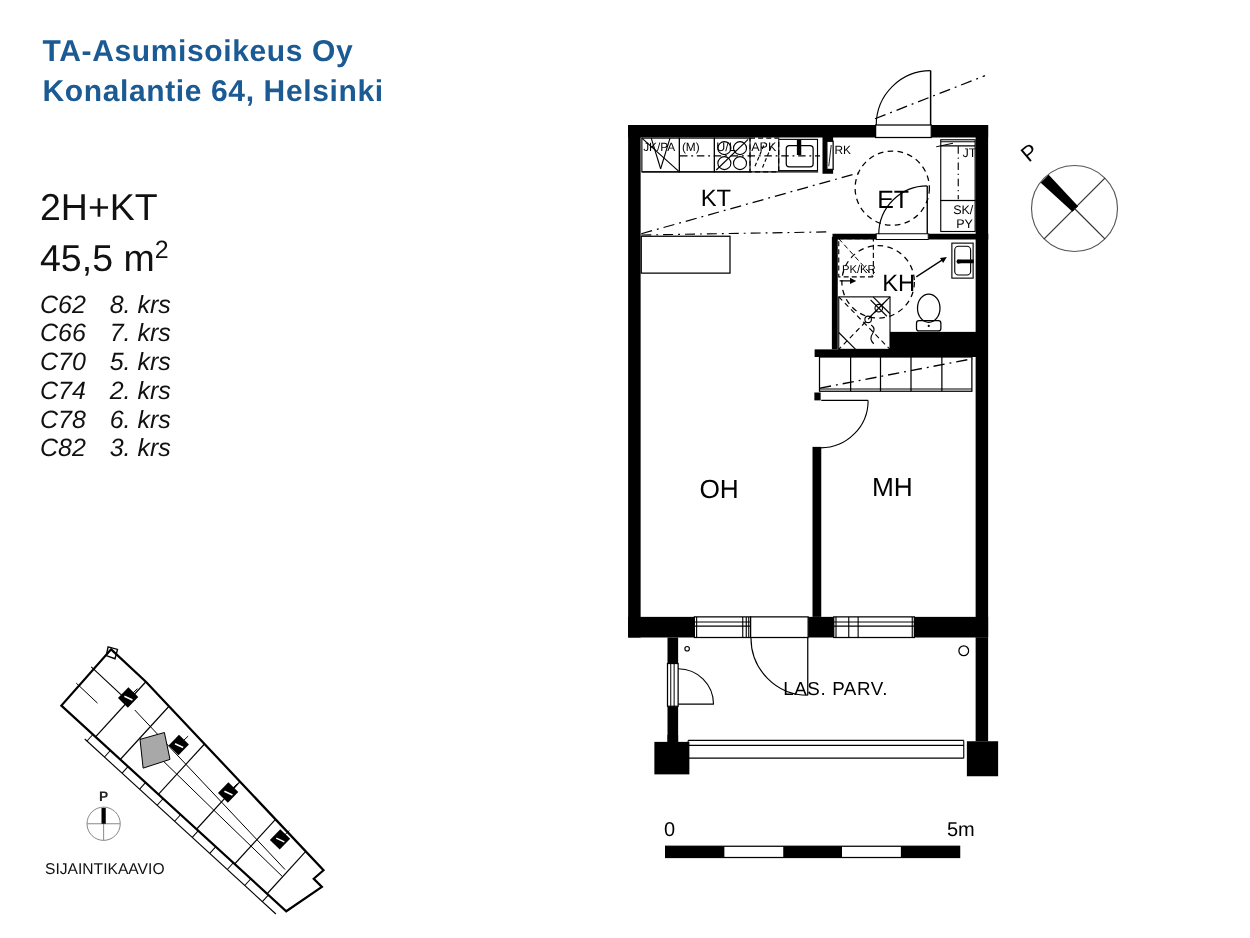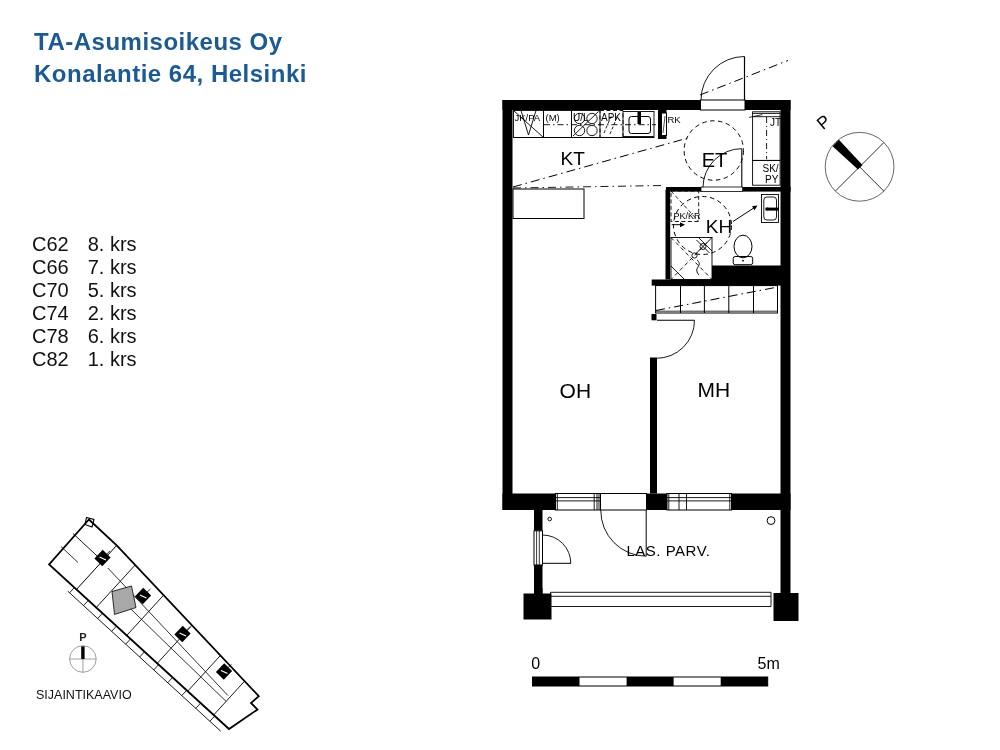--- a/index.html
+++ b/index.html
@@ -2,29 +2,30 @@
 <html><head>
 <meta charset="utf-8">
 <style>
   html,body{margin:0;padding:0;background:#ffffff;width:1000px;height:750px;overflow:hidden;}
   .abs{position:absolute;}
   #page{position:relative;width:1000px;height:708px;font-family:"Liberation Sans",sans-serif;}
   #hdr{left:34px;top:26px;font-size:24px;font-weight:bold;line-height:32px;color:#1b5a92;letter-spacing:0.5px;}
   #apt{left:32px;top:150px;font-size:30px;line-height:33.5px;color:#111;}
   #apt sup{font-size:20px;}
   table.fl{position:absolute;left:32px;top:232.5px;border-collapse:collapse;font-size:20px;color:#111;}
-  table.fl td{padding:0;height:23px;vertical-align:top;line-height:23px;}
+  table.fl td{padding:0;height:23px;vertical-align:top;line-height:23px;font-style:italic;}
   table.fl td.c2{padding-left:19px;}
 </style>
 </head>
 <body>
 <div id="page">
 
   <div class="abs" id="hdr">TA-Asumisoikeus Oy<br>Konalantie 64, Helsinki</div>
 
+  <div class="abs" id="apt">2H+KT<br>45,5 m<sup>2</sup></div>
 
   <table class="fl">
     <tbody>
         <tr>
           <td>C62</td>
           <td class="c2">8. krs</td>
         </tr>
     <tr>
           <td>C66</td>
           <td class="c2">7. krs</td>
@@ -36,21 +37,21 @@
     <tr>
           <td>C74</td>
           <td class="c2">2. krs</td>
         </tr>
     <tr>
           <td>C78</td>
           <td class="c2">6. krs</td>
         </tr>
     <tr>
           <td>C82</td>
-          <td class="c2">1. krs</td>
+          <td class="c2">3. krs</td>
         </tr>
   </tbody>
     </table>
   <svg class="abs" style="left:0;top:0" width="1000" height="750" viewBox="0 0 1000 750" fill="none" stroke="none">
 
   <rect x="502.5" y="100" width="10" height="410" fill="#000"></rect>
 
   <rect x="502.5" y="100" width="198" height="10" fill="#000"></rect>
 
   <rect x="745" y="100" width="45.5" height="10" fill="#000"></rect>

